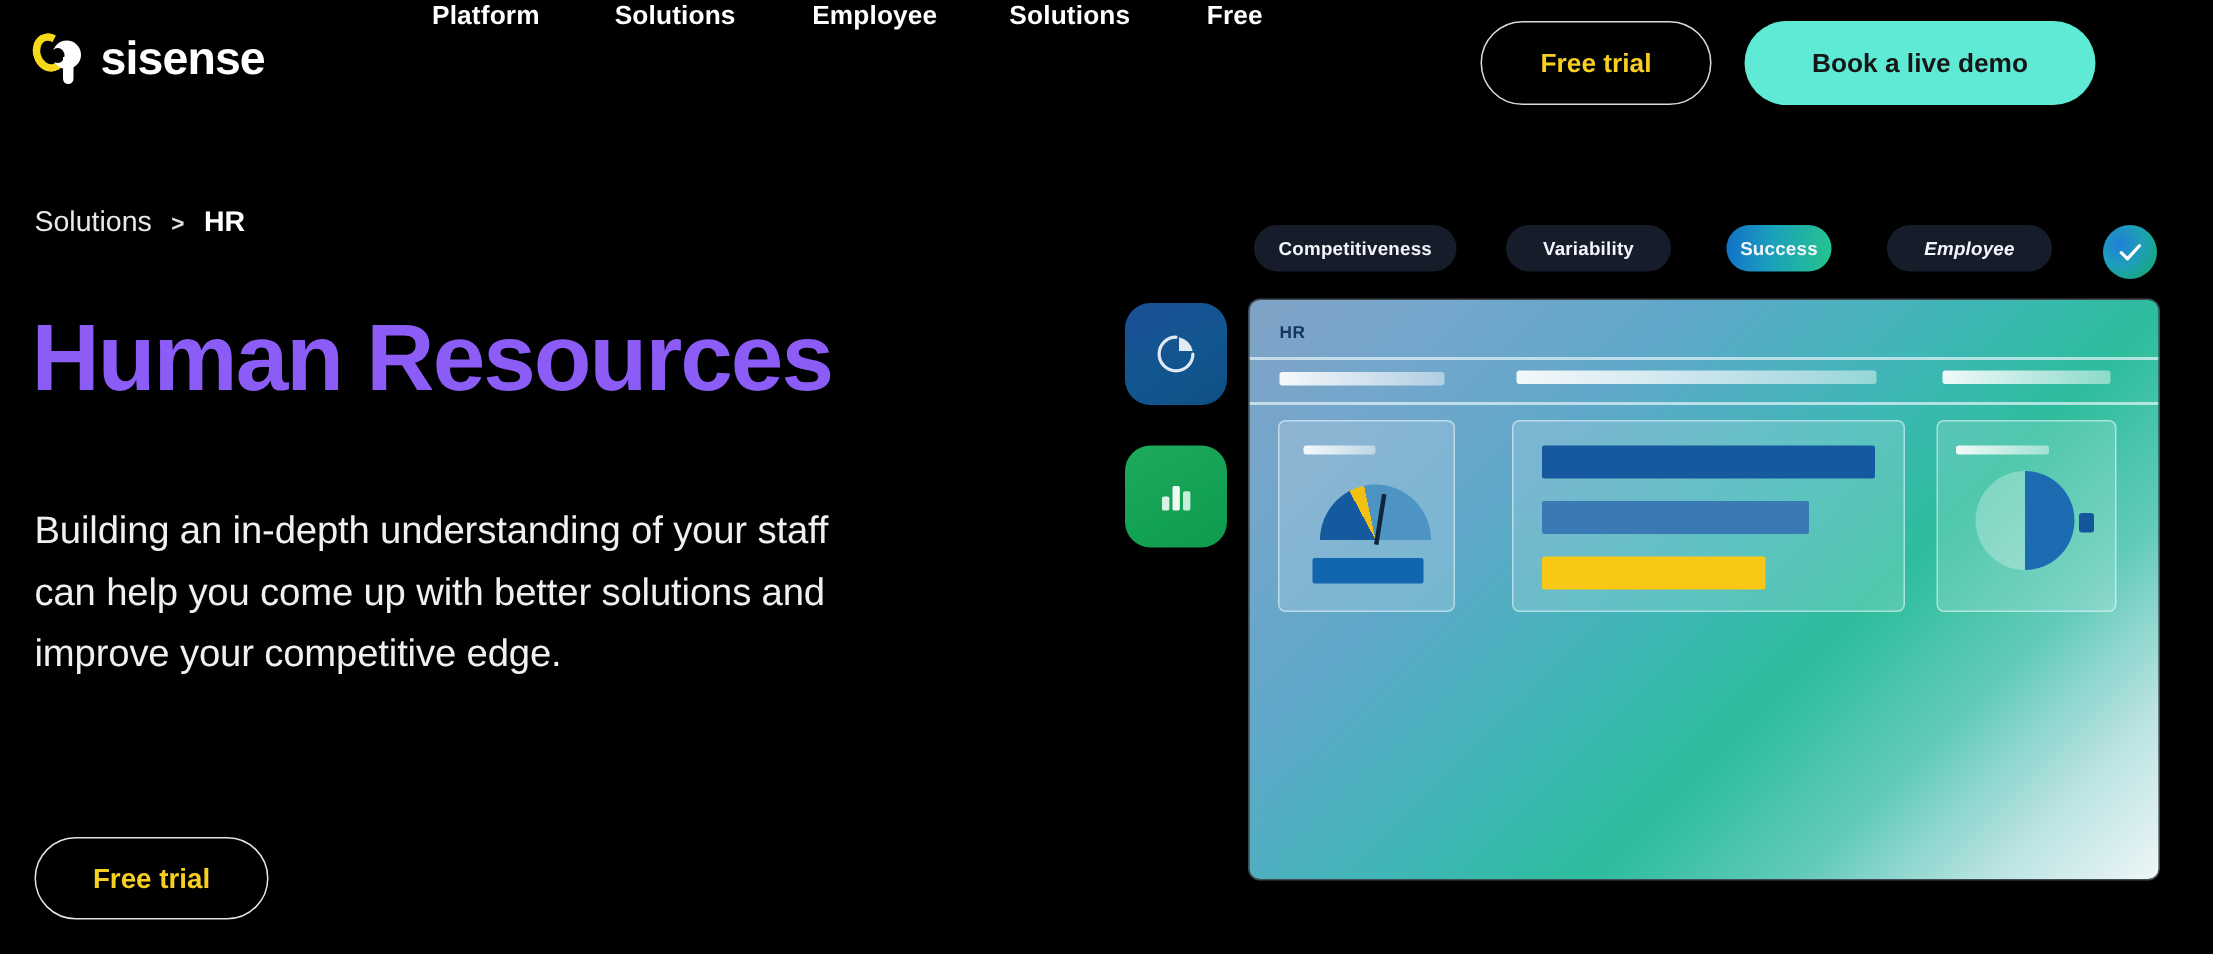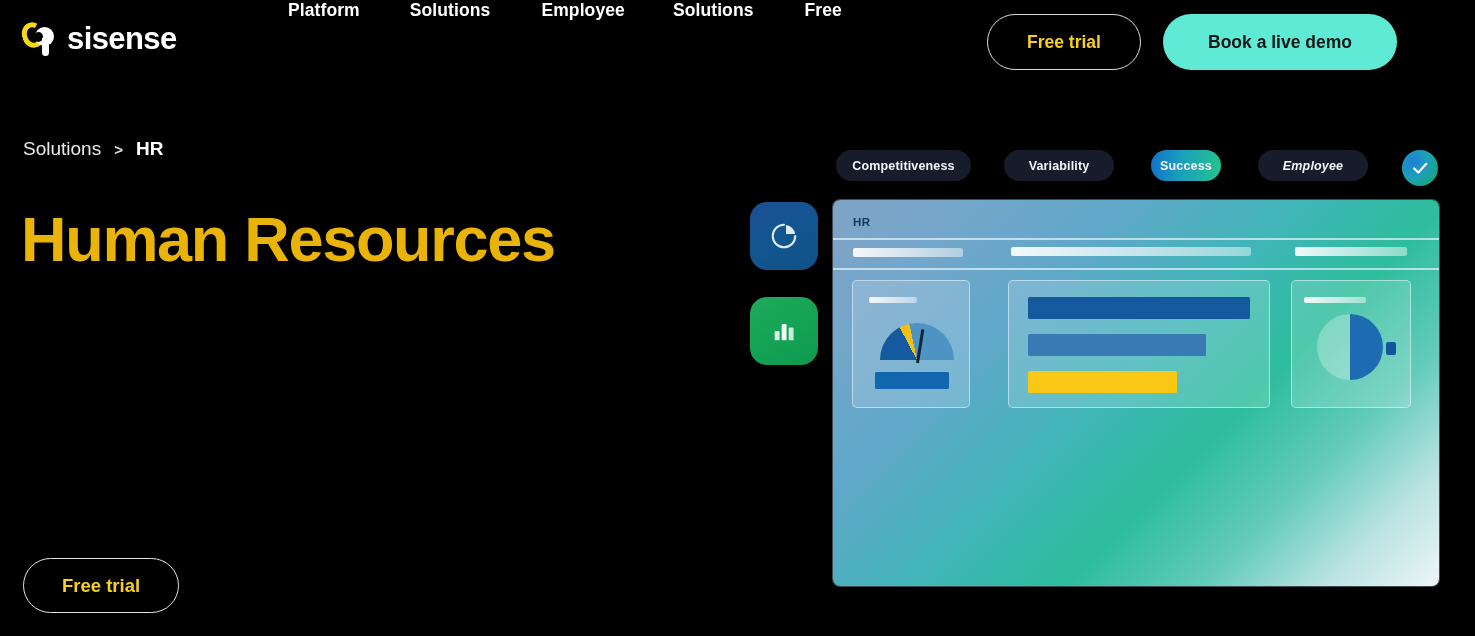--- a/index.html
+++ b/index.html
@@ -91,21 +91,21 @@
     position: absolute; left: 23px; top: 138px;
     display: flex; align-items: center; gap: 13px;
   }
   .crumb-link { color: #e9e9e9; font-size: 19px; font-weight: 400; cursor: pointer; }
   .crumb-sep  { color: #e0e0e0; font-size: 15px; font-weight: 700; }
   .crumb-cur  { color: #ffffff; font-size: 19px; font-weight: 700; }
 
   
   .hero-title {
     position: absolute; left: 21px; top: 206px;
-    color: #eab308; font-size: 63px; font-weight: 700;
+    color: #8b5cf6; font-size: 63px; font-weight: 700;
     letter-spacing: -1.3px; line-height: 1.05;
   }
   .hero-body {
     position: absolute; left: 23px; top: 334px; width: 560px;
     color: #f0f0f0; font-size: 25.5px; font-weight: 400;
     line-height: 41px; letter-spacing: -0.1px;
   }
   .btn-freetrial-hero {
     position: absolute; left: 23px; top: 558px;
     width: 156px; height: 55px;
@@ -248,20 +248,21 @@
     <div class="btn-demo">Book a live demo</div>
   </div>
 
   <div class="breadcrumb">
     <span class="crumb-link">Solutions</span>
     <span class="crumb-sep">&gt;</span>
     <span class="crumb-cur">HR</span>
   </div>
 
   <h1 class="hero-title">Human Resources</h1>
+  <p class="hero-body">Building an in-depth understanding of your staff can help you come up with better solutions and improve your competitive edge.</p>
   <div class="btn-freetrial-hero">Free trial</div>
 
   <div class="pill-row">
     <div class="pill p0">
       <span>Competitiveness</span>
     </div>
     <div class="pill p1">
       <span>Variability</span>
     </div>
     <div class="pill p2">

